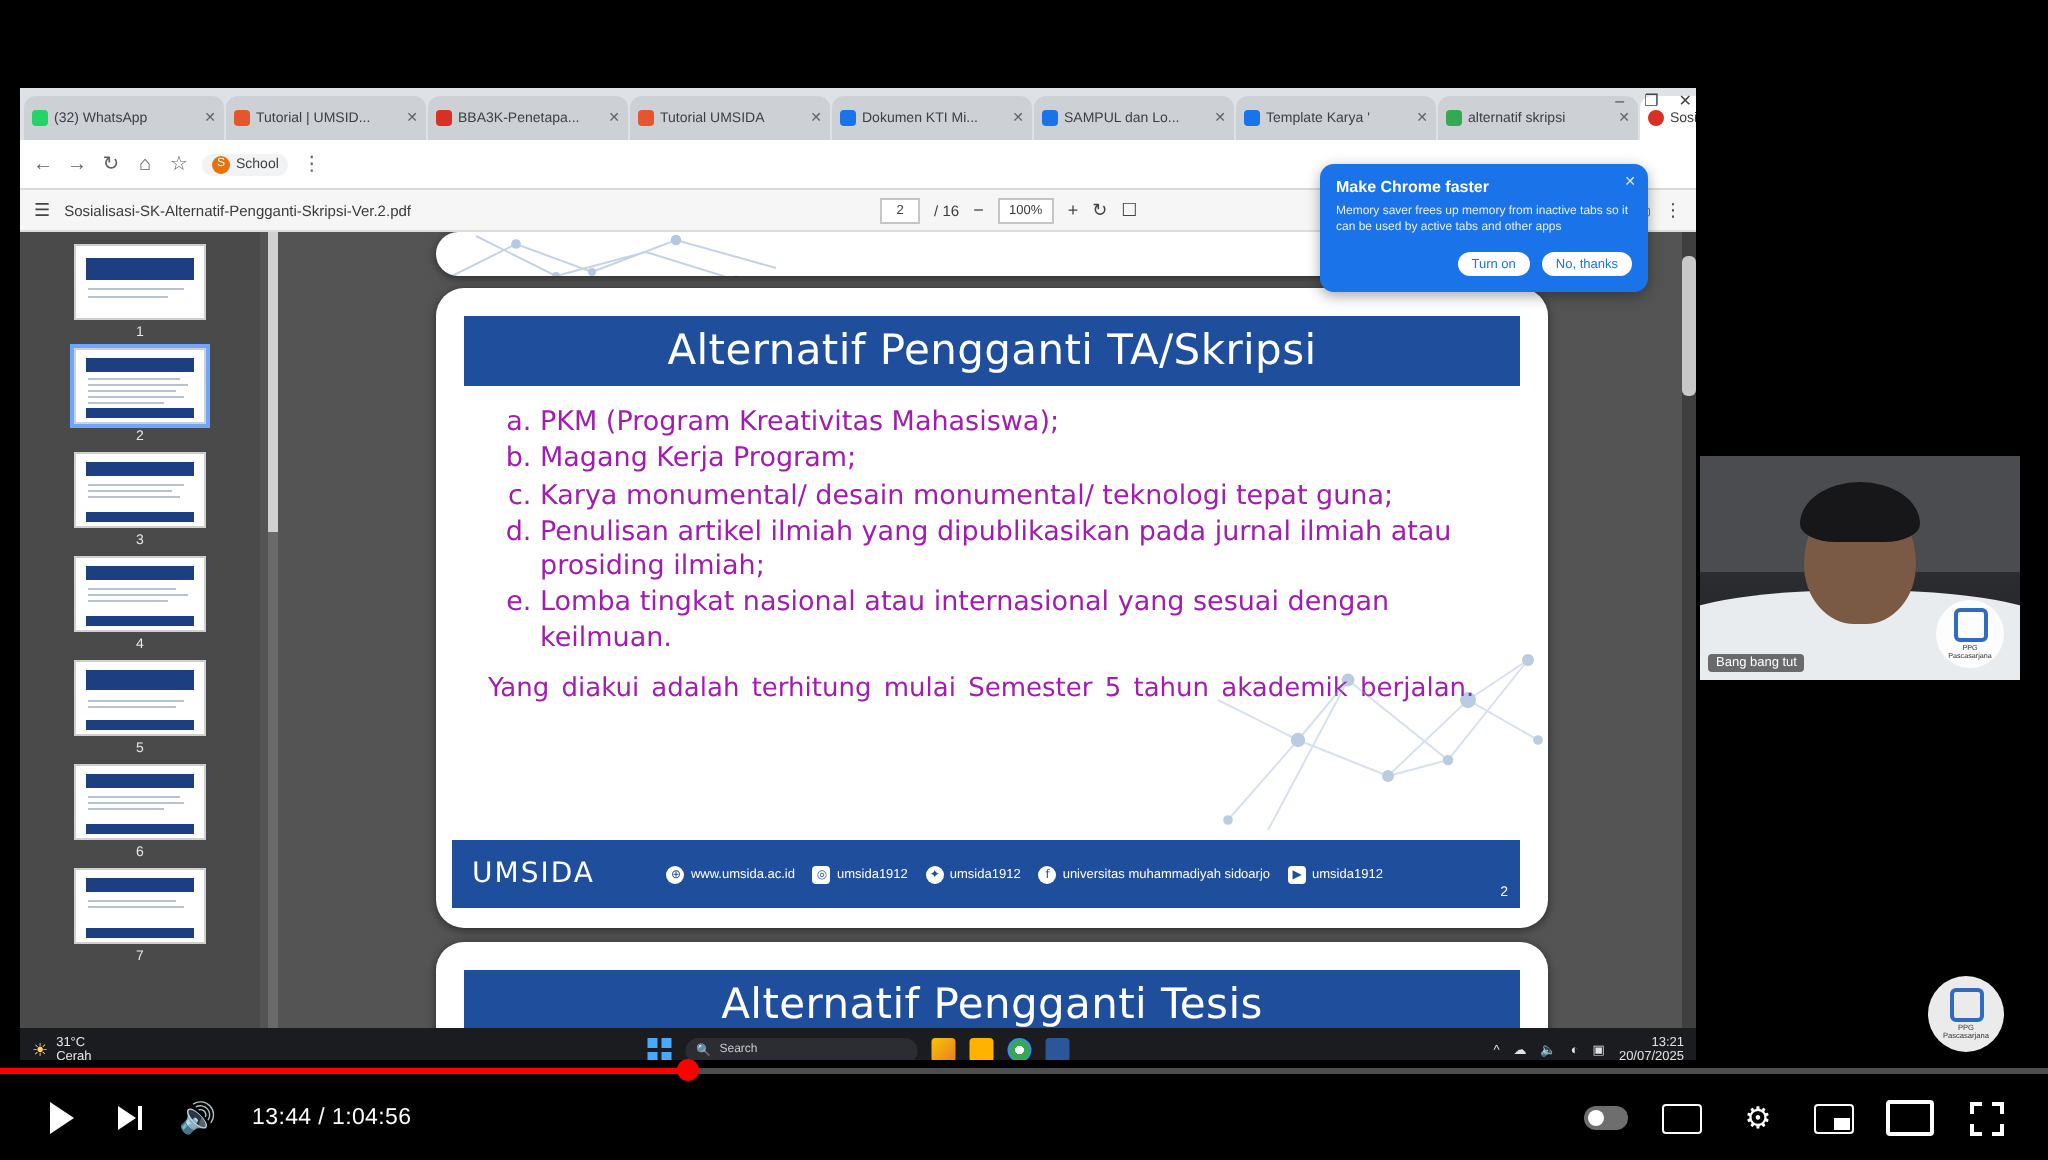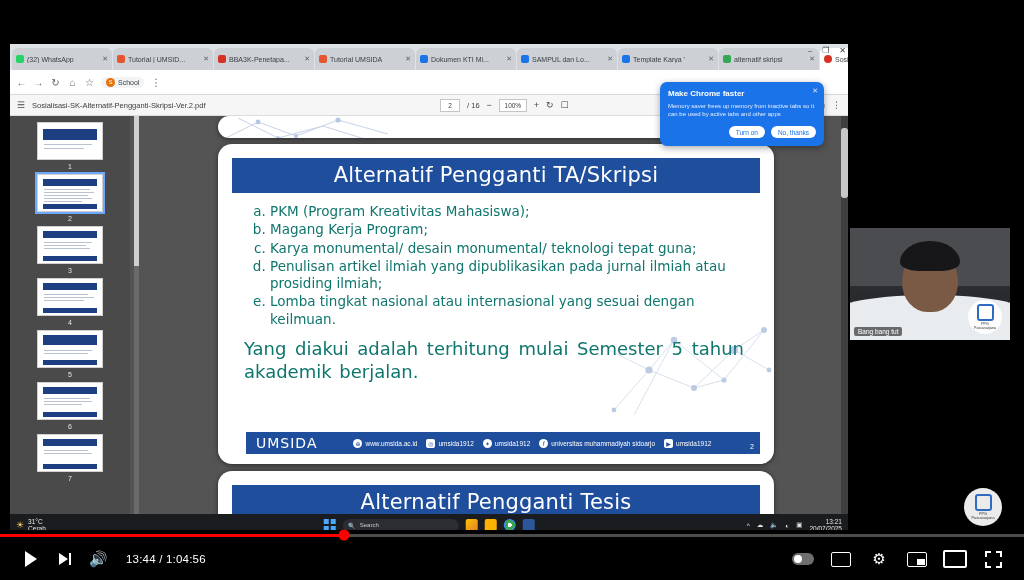--- a/index.html
+++ b/index.html
@@ -272,40 +272,40 @@
     color: #fff;
     text-align: center;
     font-size: 21px;
     letter-spacing: .2px;
     padding: 5px 0 6px 0;
     font-family: "DejaVu Sans", sans-serif;
   }
   .slide-body {
     padding: 8px 30px 0 26px;
     font-size: 13.5px;
-    color: #0f766e;
+    color: #a21caf;
     line-height: 1.28;
     font-family: "DejaVu Sans", sans-serif;
   }
   .slide-body ol {
     margin: 2px 0 0 0;
     padding-left: 26px;
     list-style: lower-alpha;
   }
   .slide-body li { margin-bottom: 1px; }
   .slide-note {
     margin-top: 9px;
     text-align: justify;
-    font-size: 18px;
+    font-size: 13px;
     word-spacing: 2px;
   }
   .slide-footer {
     position: absolute;
-    left: 28px; right: 14px; bottom: 10px;
-    height: 22px;
+    left: 8px; right: 14px; bottom: 10px;
+    height: 34px;
     background: #1f4e9c;
     display: flex;
     align-items: center;
     padding: 0 10px;
     gap: 10px;
   }
   .umsida-logo {
     color: #fff;
     font-size: 14px;
     letter-spacing: 1px;

